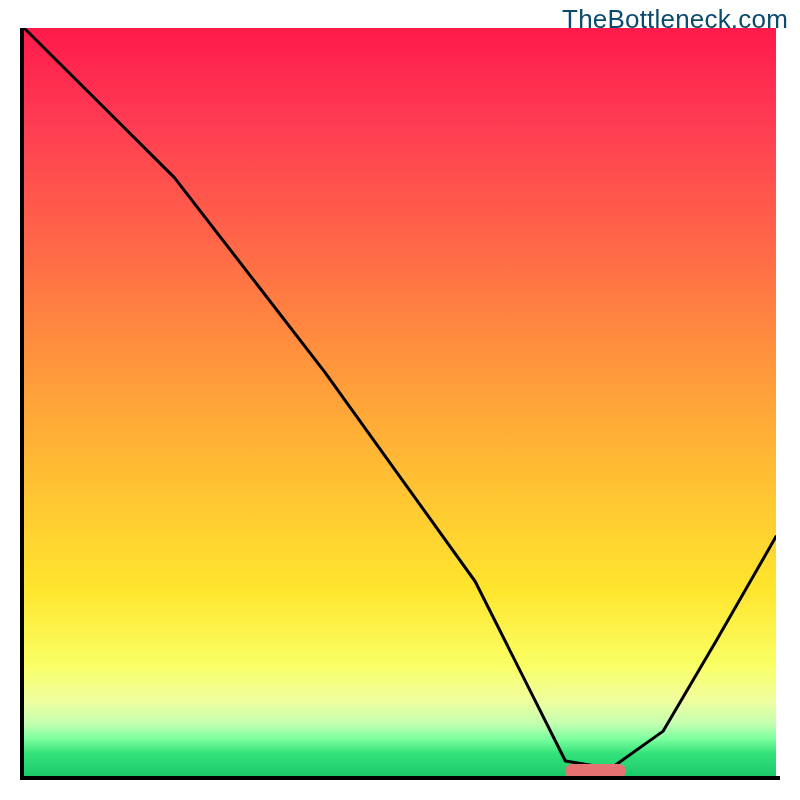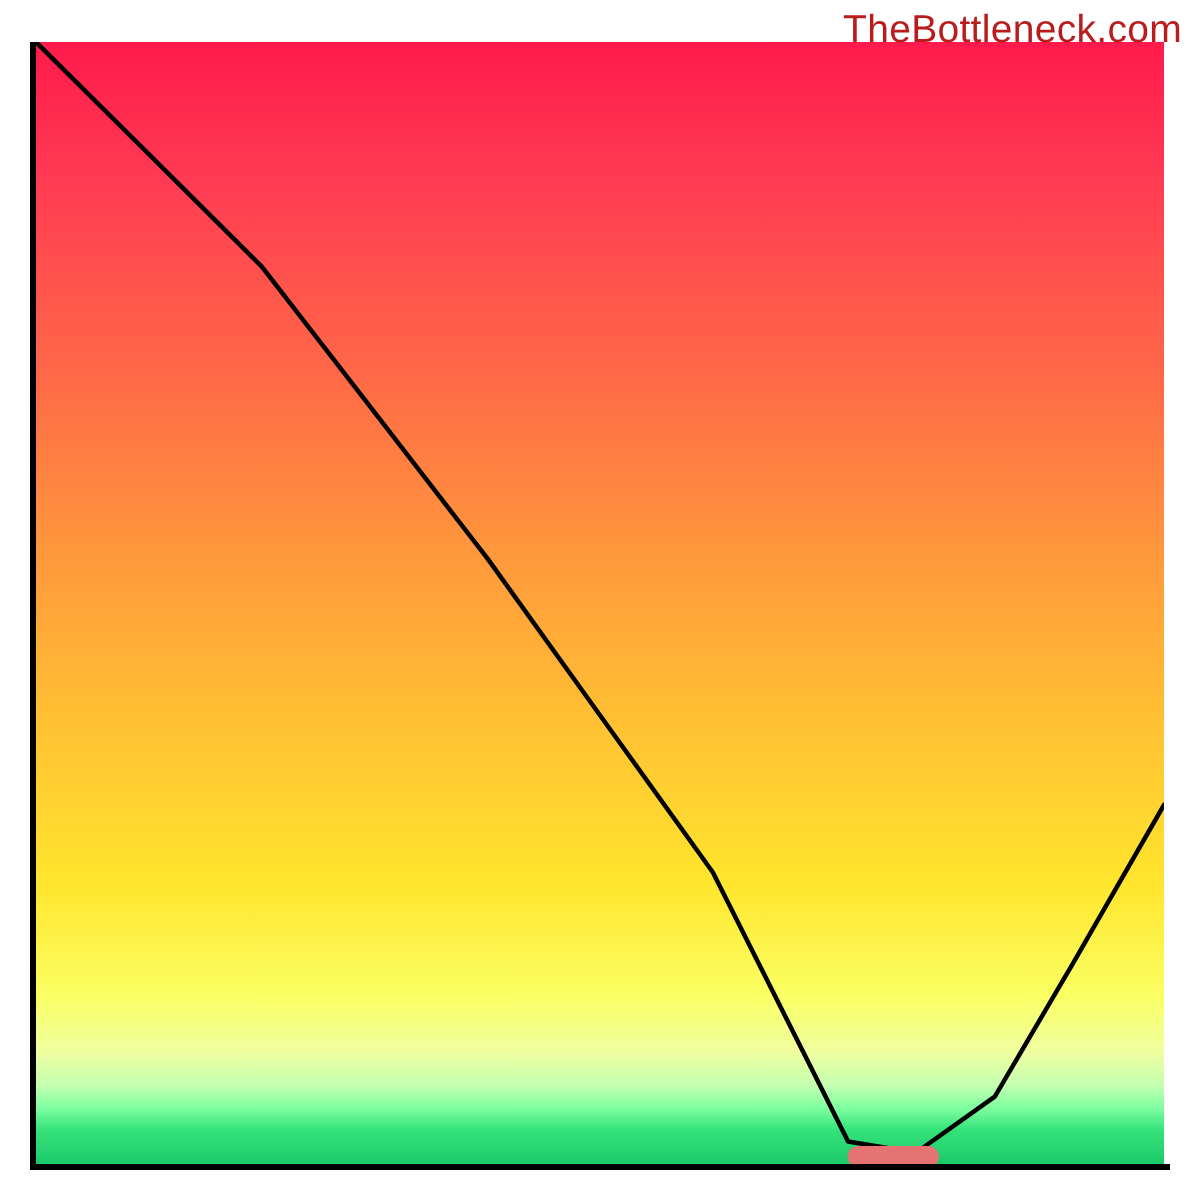--- a/index.html
+++ b/index.html
@@ -15,21 +15,21 @@
     width: 800px;
     height: 800px;
     box-sizing: border-box;
   }
   .watermark {
     position: absolute;
     top: 4px;
     right: 12px;
     font-size: 26px;
     font-weight: 500;
-    color: #b91c1c;
+    color: #0c4a6e;
     letter-spacing: 0.2px;
     z-index: 10;
   }
   .plot-frame {
     position: absolute;
     left: 20px;
     top: 28px;
     width: 760px;
     height: 752px;
     border: 4px solid #000000;

